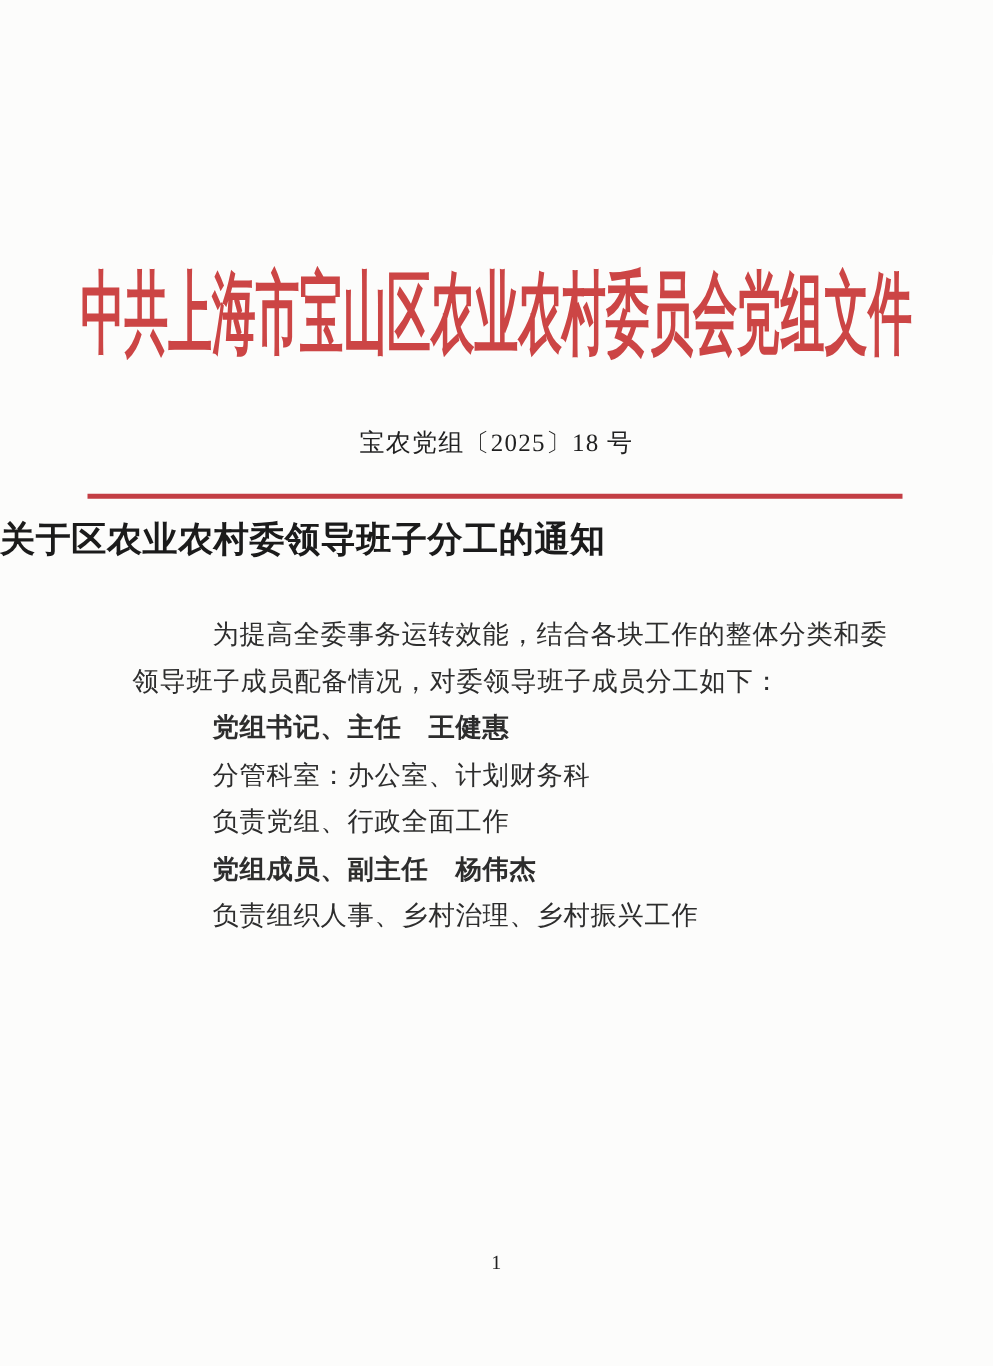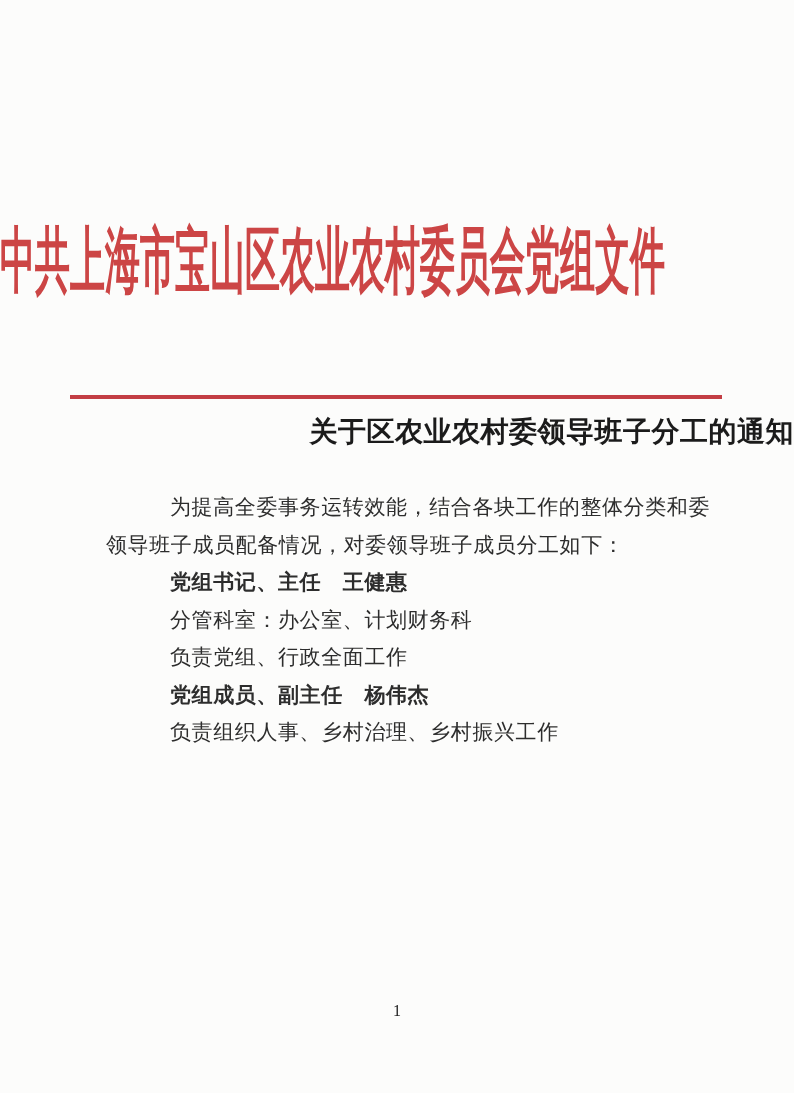--- a/index.html
+++ b/index.html
@@ -14,24 +14,24 @@
     width: 794px;
     height: 1093px;
     margin: 0 auto;
     background: #fcfcfb;
     overflow: hidden;
     font-family: "Liberation Serif", "DejaVu Serif", serif;
   }
   
   .header-title {
     position: absolute;
-    top: 226px;
+    top: 216px;
     left: 0;
     width: 100%;
-    text-align: left;
+    text-align: center;
   }
   .header-title .stretch {
     display: inline-block;
     font-size: 35px;
     font-weight: bold;
     line-height: 1;
     color: var(--header-red);
     white-space: nowrap;
     transform: scaleY(2.05);
     transform-origin: top center;
@@ -56,21 +56,21 @@
     width: 652px;
     height: 4px;
     background: var(--separator-red);
   }
   
   .doc-title {
     position: absolute;
     top: 413px;
     left: 0;
     width: 100%;
-    text-align: right;
+    text-align: left;
     font-size: 28px;
     font-weight: bold;
     letter-spacing: 0.5px;
     color: #1b1b1b;
   }
   
   .body-text {
     position: absolute;
     top: 489px;
     left: 106px;
@@ -98,20 +98,21 @@
 </style>
 </head>
 <body>
 
 <div class="page">
 
   <div class="header-title">
     <span class="stretch">中共上海市宝山区农业农村委员会党组文件</span>
   </div>
 
+  <div class="doc-number">宝农党组〔2025〕18 号</div>
 
   <div class="red-line"></div>
 
   <div class="doc-title">关于区农业农村委领导班子分工的通知</div>
 
   <div class="body-text">
     <div class="ln ind">为提高全委事务运转效能，结合各块工作的整体分类和委</div>
     <div class="ln">领导班子成员配备情况，对委领导班子成员分工如下：</div>
     <div>
   <div class="entry">

